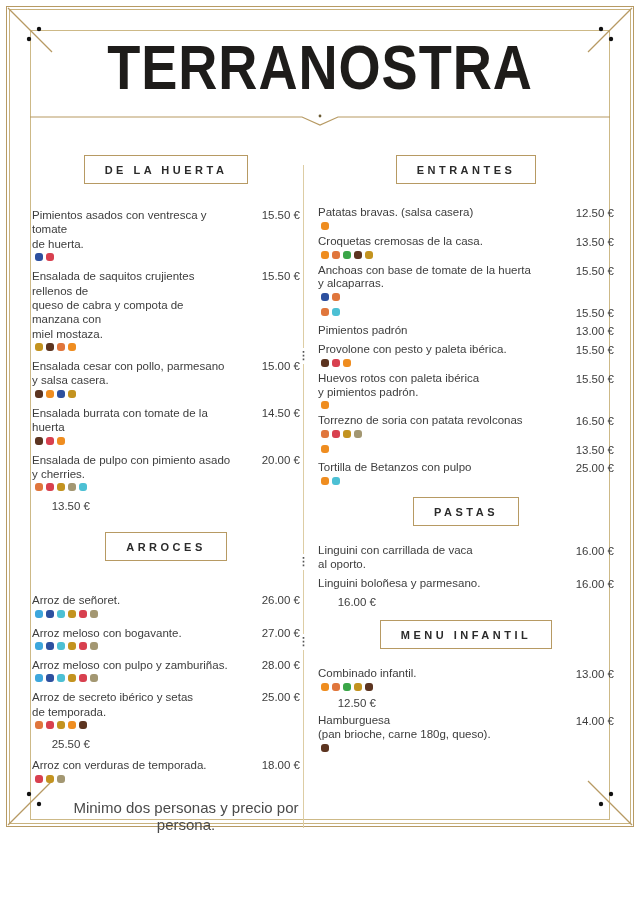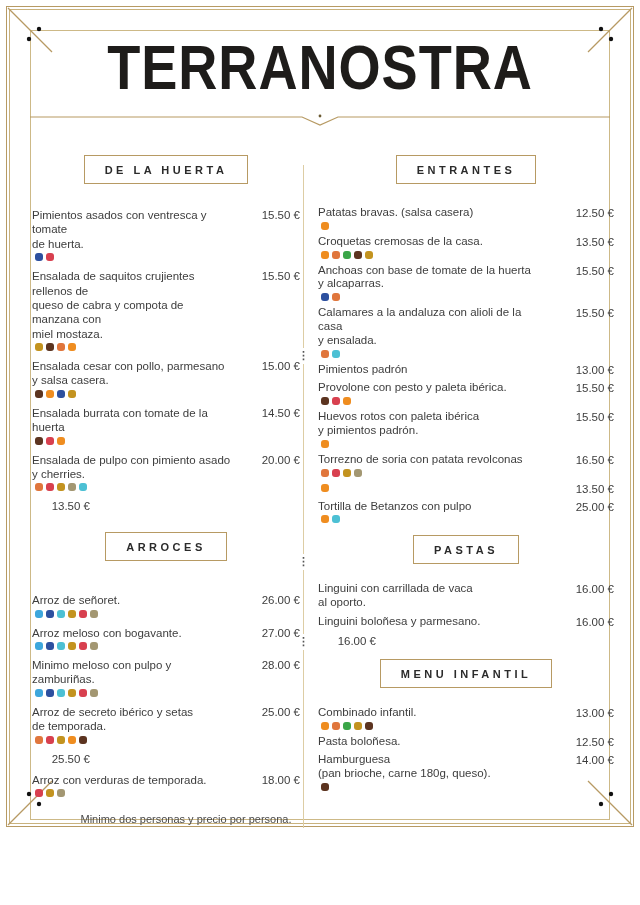--- a/index.html
+++ b/index.html
@@ -42,21 +42,21 @@
   #col-left .item{margin-bottom:8px;}
   #col-right .item{margin-bottom:5px;}
   .item-text{flex:1;padding-right:8px;}
   .item-name{font-size:11.5px;color:#3d3d3d;white-space:pre-line;}
   #col-left .item-name{line-height:1.25;}
   #col-right .item-name{line-height:1.2;}
   .item-dots{display:flex;gap:3px;margin-top:2px;margin-left:3px;}
   .dot{width:8px;height:8px;border-radius:3px;display:inline-block;}
   .item-price{width:58px;text-align:right;font-size:11.5px;color:#3d3d3d;white-space:nowrap;padding-top:1px;}
 
-  .footnote{margin-top:16px;text-align:center;font-size:11px;color:#4a4a4a;padding-left:40px;}
+  .footnote{margin-top:16px;text-align:center;font-size:15px;color:#4a4a4a;padding-left:40px;}
 
   
   .v-divider{position:absolute;left:303px;top:165px;width:1px;height:663px;background:#ddcda4;pointer-events:none;}
   .v-break{position:absolute;left:297px;width:13px;height:16px;background:#fff;color:#555;
     font-size:11px;line-height:15px;text-align:center;font-weight:bold;}
   .vb1{top:348px;} .vb2{top:554px;} .vb3{top:634px;}
 
   
   .legend{position:absolute;left:42px;right:42px;top:843px;display:flex;justify-content:space-between;}
   .legend-item{width:40px;text-align:center;}
@@ -207,21 +207,21 @@
             <span class="dot" style="background: rgb(76, 192, 212);"></span>
             <span class="dot" style="background: rgb(195, 147, 31);"></span>
             <span class="dot" style="background: rgb(216, 64, 79);"></span>
             <span class="dot" style="background: rgb(163, 151, 114);"></span>
           </div>
         </div>
         <div class="item-price">27.00 €</div>
       </div>
       <div class="item">
         <div class="item-text">
-          <div class="item-name">Minimo meloso con pulpo y zamburiñas.</div>
+          <div class="item-name">Arroz meloso con pulpo y zamburiñas.</div>
           <div class="item-dots">
             <span class="dot" style="background: rgb(62, 167, 220);"></span>
             <span class="dot" style="background: rgb(45, 80, 159);"></span>
             <span class="dot" style="background: rgb(76, 192, 212);"></span>
             <span class="dot" style="background: rgb(195, 147, 31);"></span>
             <span class="dot" style="background: rgb(216, 64, 79);"></span>
             <span class="dot" style="background: rgb(163, 151, 114);"></span>
           </div>
         </div>
         <div class="item-price">28.00 €</div>
@@ -286,22 +286,20 @@
 y alcaparras.</div>
           <div class="item-dots">
             <span class="dot" style="background: rgb(45, 80, 159);"></span>
             <span class="dot" style="background: rgb(224, 118, 60);"></span>
           </div>
         </div>
         <div class="item-price">15.50 €</div>
       </div>
       <div class="item">
         <div class="item-text">
-          <div class="item-name">Calamares a la andaluza con alioli de la casa
-y ensalada.</div>
           <div class="item-dots">
             <span class="dot" style="background: rgb(224, 118, 60);"></span>
             <span class="dot" style="background: rgb(76, 192, 212);"></span>
           </div>
         </div>
         <div class="item-price">15.50 €</div>
       </div>
       <div class="item">
         <div class="item-text">
           <div class="item-name">Pimientos padrón</div>
@@ -384,23 +382,20 @@
             <span class="dot" style="background: rgb(239, 141, 32);"></span>
             <span class="dot" style="background: rgb(224, 118, 60);"></span>
             <span class="dot" style="background: rgb(58, 166, 72);"></span>
             <span class="dot" style="background: rgb(195, 147, 31);"></span>
             <span class="dot" style="background: rgb(92, 52, 32);"></span>
           </div>
         </div>
         <div class="item-price">13.00 €</div>
       </div>
       <div class="item">
-        <div class="item-text">
-          <div class="item-name">Pasta boloñesa.</div>
-        </div>
         <div class="item-price">12.50 €</div>
       </div>
       <div class="item">
         <div class="item-text">
           <div class="item-name">Hamburguesa
 (pan brioche, carne 180g, queso).</div>
           <div class="item-dots">
             <span class="dot" style="background: rgb(92, 52, 32);"></span>
           </div>
         </div>

